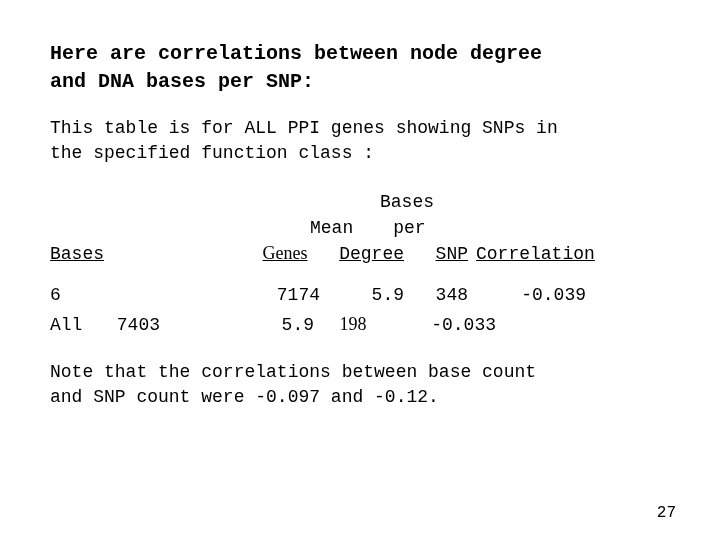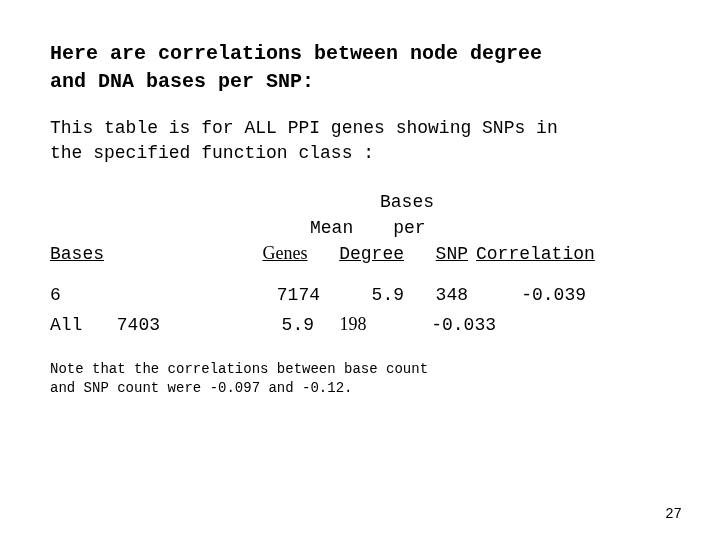--- a/index.html
+++ b/index.html
@@ -22,30 +22,30 @@
       line-height: 1.4;
     }
 
     .subtitle {
       font-size: 18px;
       margin-bottom: 24px;
       line-height: 1.4;
     }
 
     .note {
-      font-size: 14px;
+      font-size: 18px;
       line-height: 1.4;
       margin-top: 20px;
     }
 
     .page-number {
       position: absolute;
       bottom: 18px;
-      right: 38px;
-      font-size: 14px;
+      right: 44px;
+      font-size: 16px;
     }
 
     .table-container {
       font-family: 'Courier New', Courier, monospace;
       font-size: 18px;
       margin-bottom: 20px;
     }
 
     .underline {
       text-decoration: underline;

